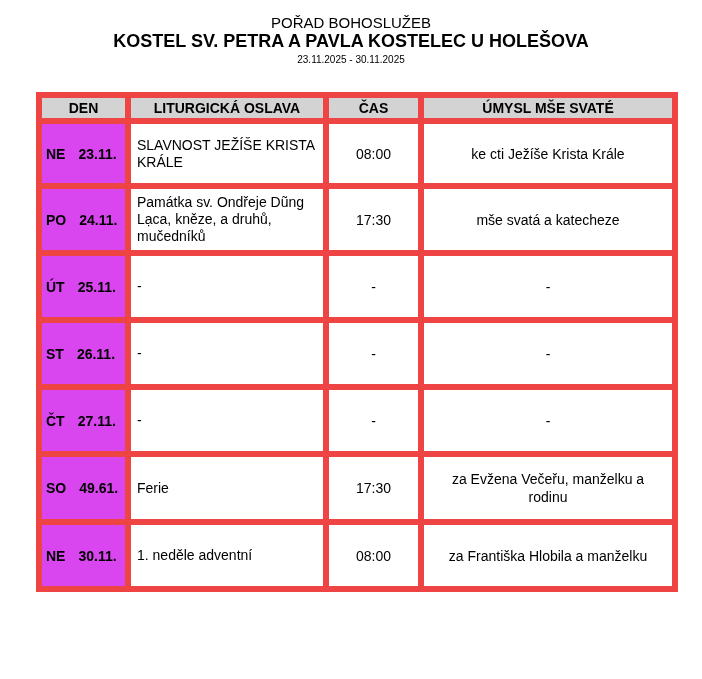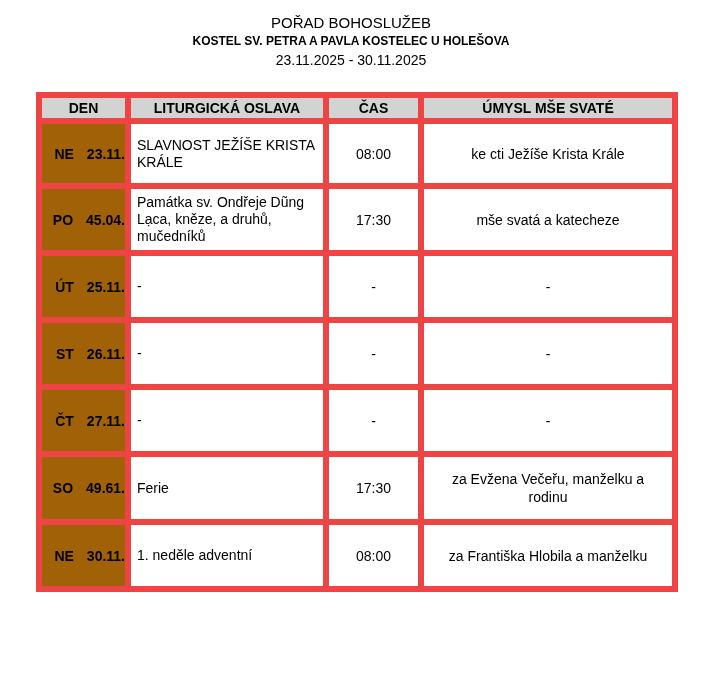--- a/index.html
+++ b/index.html
@@ -18,26 +18,26 @@
   .title-block {
     text-align: center;
     padding-top: 13px;
   }
   .title-line1 {
     font-size: 15px;
     font-weight: normal;
     line-height: 19px;
   }
   .title-line2 {
-    font-size: 12px;
+    font-size: 18px;
     font-weight: bold;
     line-height: 19px;
   }
   .title-date {
-    font-size: 14px;
+    font-size: 10px;
     font-weight: normal;
     line-height: 18px;
   }
   table.schedule {
     border-collapse: collapse;
     table-layout: fixed;
     width: 636px;
     margin: 23px 0 0 36px;
     border: 3px solid #000000;
   }
@@ -54,23 +54,23 @@
   tr.head-row { height: 26px; }
   tr.head-row th {
     background: #d3d3d3;
     font-weight: bold;
     text-align: center;
     padding: 2px 0;
   }
   tr.body-row { height: 67px; }
   tr.body-row.first { height: 65px; }
   td.day-cell {
-    background: #a16207;
+    background: #d946ef;
     font-weight: bold;
-    text-align: right;
+    text-align: left;
     padding-left: 4px;
     white-space: nowrap;
     margin-top: 17px;
   }
   td.day-cell .date-part { margin-left: 13px; }
   td.feast-cell {
     text-align: left;
     padding: 2px 6px;
     line-height: 17px;
   }
@@ -111,21 +111,21 @@
     </tr>
 
     <tr class="body-row first">
       <td class="day-cell"><span>NE</span><span class="date-part">23.11.</span></td>
       <td class="feast-cell">SLAVNOST JEŽÍŠE KRISTA KRÁLE</td>
       <td class="time-cell">08:00</td>
       <td class="intention-cell">ke cti Ježíše Krista Krále</td>
     </tr>
 
     <tr class="body-row">
-      <td class="day-cell"><span>PO</span><span class="date-part">45.04.</span></td>
+      <td class="day-cell"><span>PO</span><span class="date-part">24.11.</span></td>
       <td class="feast-cell">Památka sv. Ondřeje Dũng Lạca, kněze, a druhů, mučedníků</td>
       <td class="time-cell">17:30</td>
       <td class="intention-cell">mše svatá a katecheze</td>
     </tr>
 
     <tr class="body-row">
       <td class="day-cell"><span>ÚT</span><span class="date-part">25.11.</span></td>
       <td class="feast-cell">-</td>
       <td class="time-cell">-</td>
       <td class="intention-cell">-</td>

